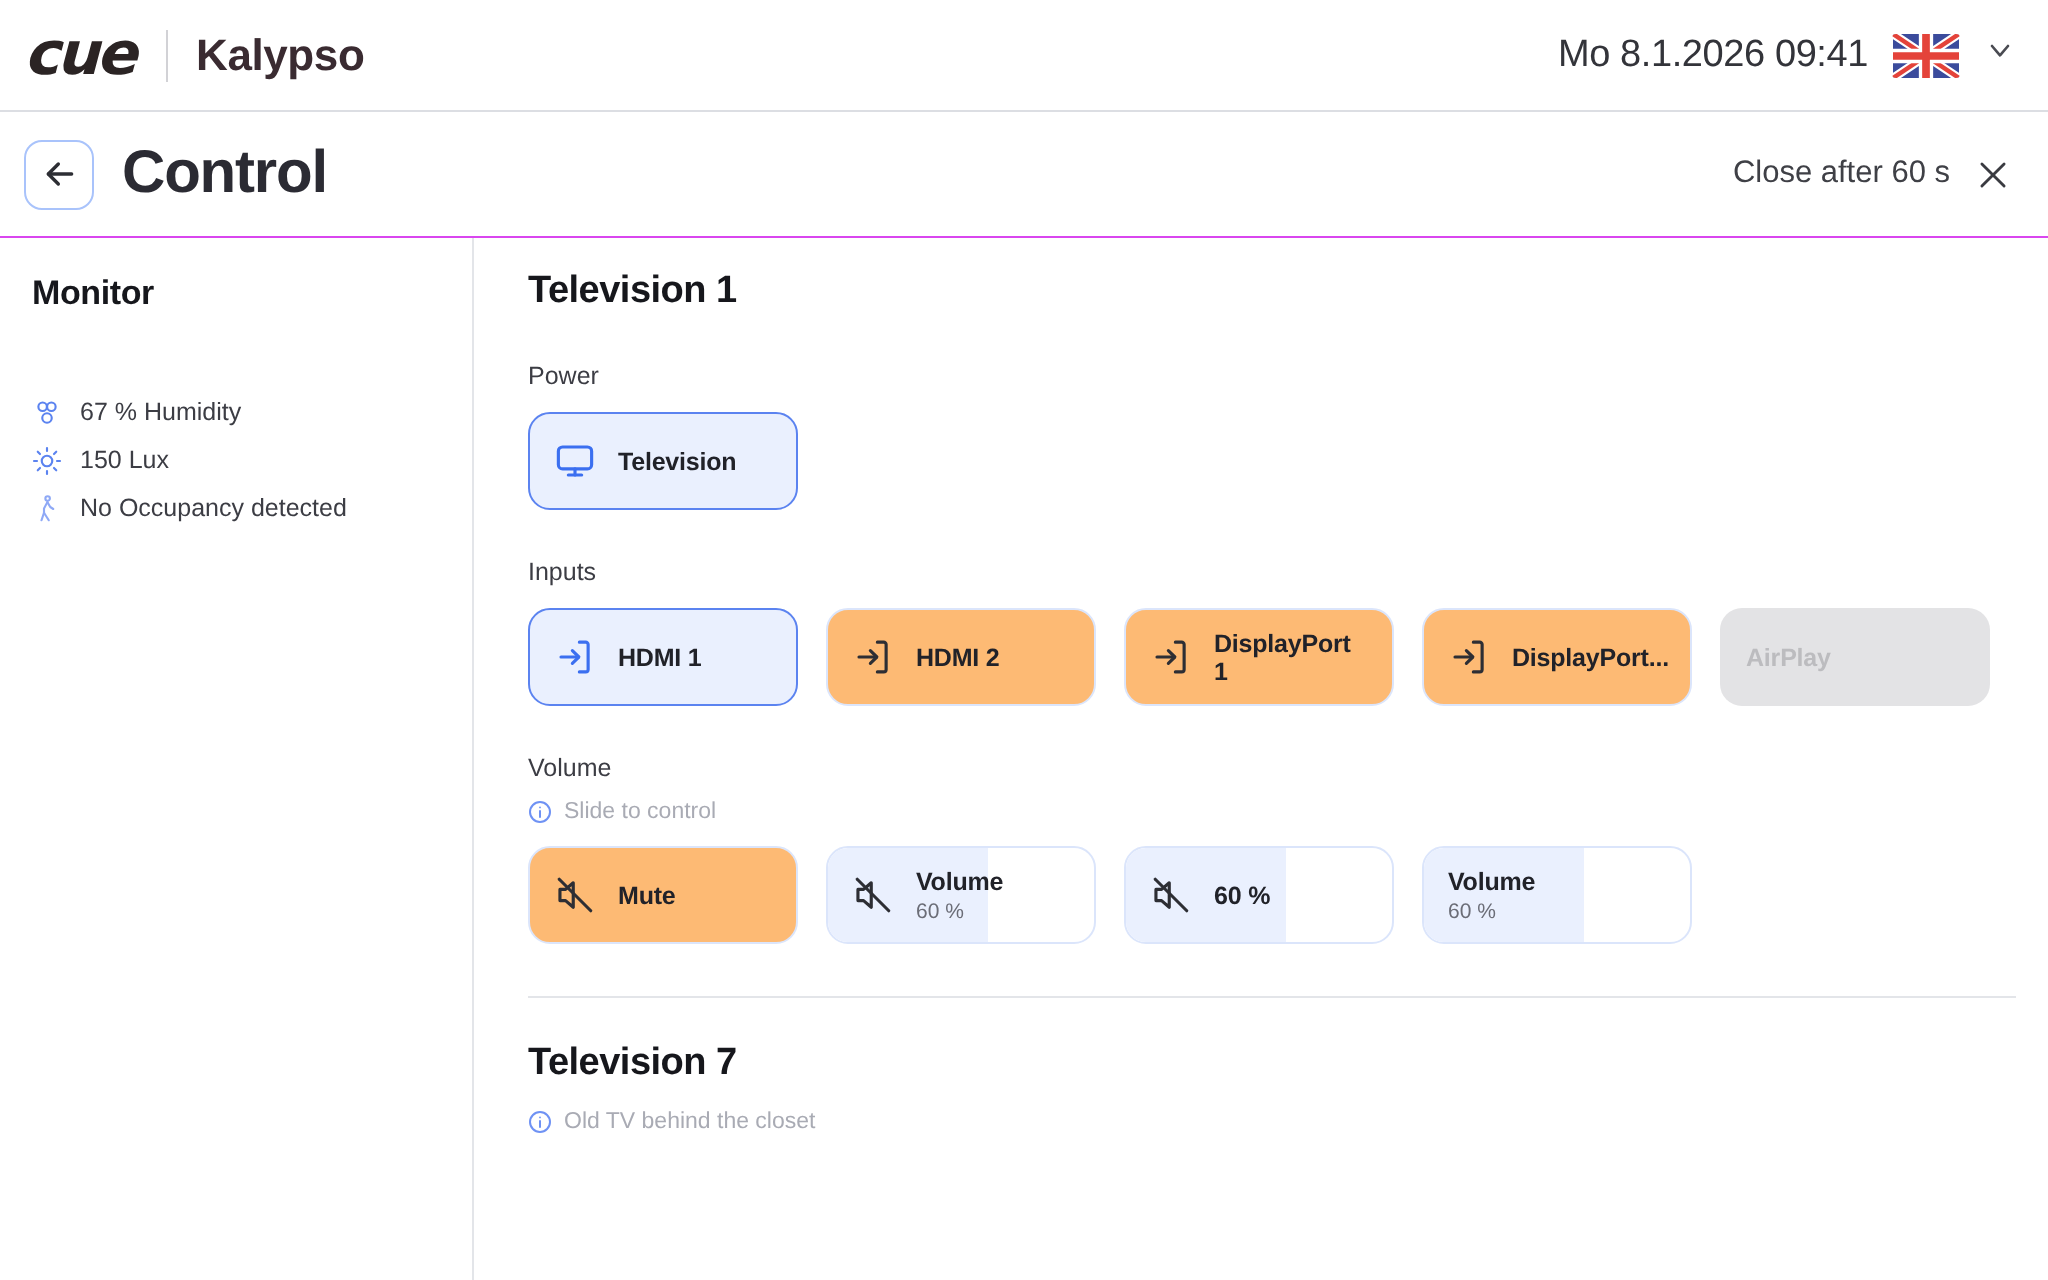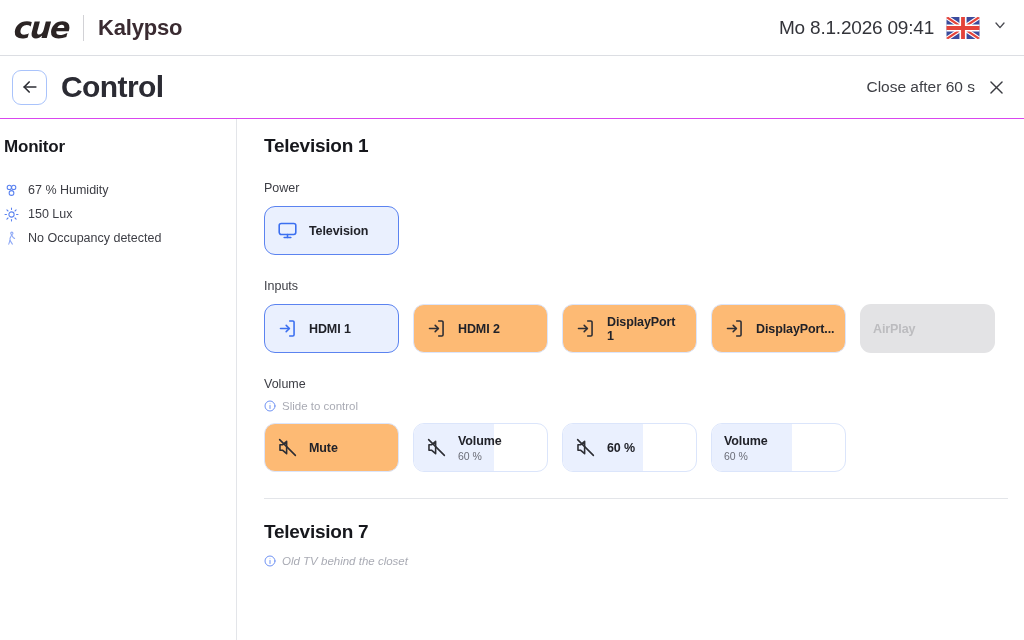--- a/index.html
+++ b/index.html
@@ -74,27 +74,27 @@
   .closetext { font-size: 15.5px; color: #3f4046; }
   .closex { width: 19px; height: 19px; cursor: pointer; display:block; }
 
   
   .body { display: flex; height: calc(640px - 56px - 63px); }
 
   
   .sidebar {
     width: 237px; flex: 0 0 237px;
     border-right: 1px solid #e3e5e9;
-    padding: 18px 0 0 4px;
+    padding: 18px 0 0 16px;
   }
   .sidebar h2 {
     font-size: 17px; font-weight: 700; color: #16171c;
     letter-spacing: -0.2px; padding-left: 0px;
   }
-  .mon-list { margin-top: 24px; display: flex; flex-direction: column; gap: 6px; }
+  .mon-list { margin-top: 40px; display: flex; flex-direction: column; gap: 6px; }
   .mon-item { display: flex; align-items: center; gap: 9px; height: 18px; }
   .mon-ico { width: 15px; height: 15px; flex: 0 0 15px; display:block; }
   .mon-label { font-size: 12.5px; color: #3c3d44; }
 
   
   .main { flex: 1 1 auto; padding: 16px 16px 0 27px; overflow: hidden; }
   .dev-title {
     font-size: 19px; font-weight: 700; color: #16171c;
     letter-spacing: -0.25px;
   }
@@ -135,21 +135,21 @@
   .fill {
     position: absolute; left: 0; top: 0; bottom: 0;
     background: #eaf0fe;
     z-index: 1;
   }
   .tile.slider { border-color: #dbe5fb; background: #ffffff; }
 
   .divider { height: 1px; background: #e3e5e9; margin: 26px 0 0 0; }
 
   .tv2 { margin-top: 22px; }
-  .tv2-hints { margin-top: 6px; display: flex; flex-direction: row; gap: 20px; font-style: italic; }
+  .tv2-hints { margin-top: 6px; display: flex; flex-direction: row; gap: 20px; }
 </style>
 </head>
 <body>
 
 <div class="window">
 
   <div class="topbar">
     <div class="brand">
       <div class="logo-cue">cue</div>
       <div class="brand-sep"></div>

